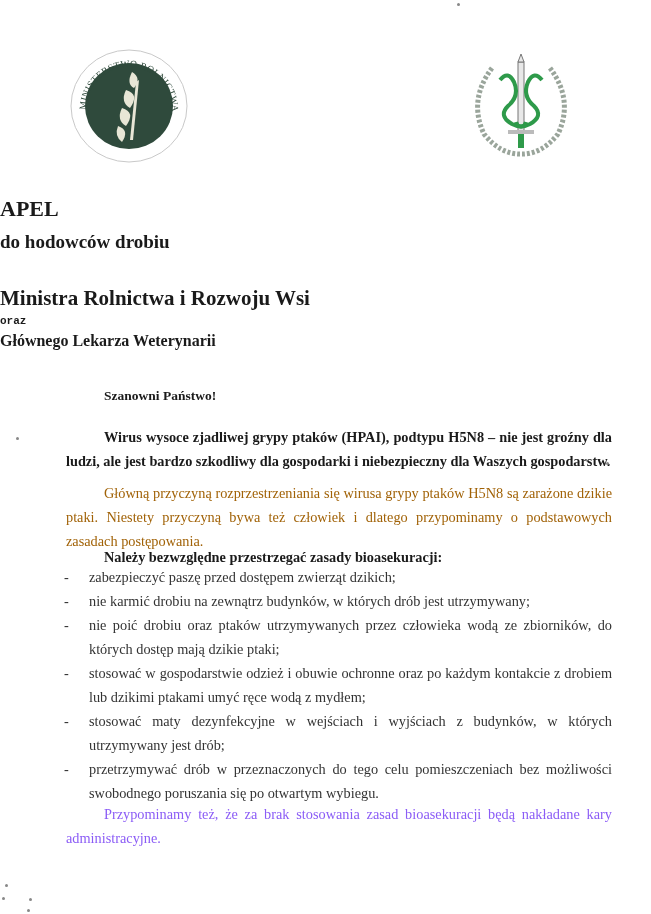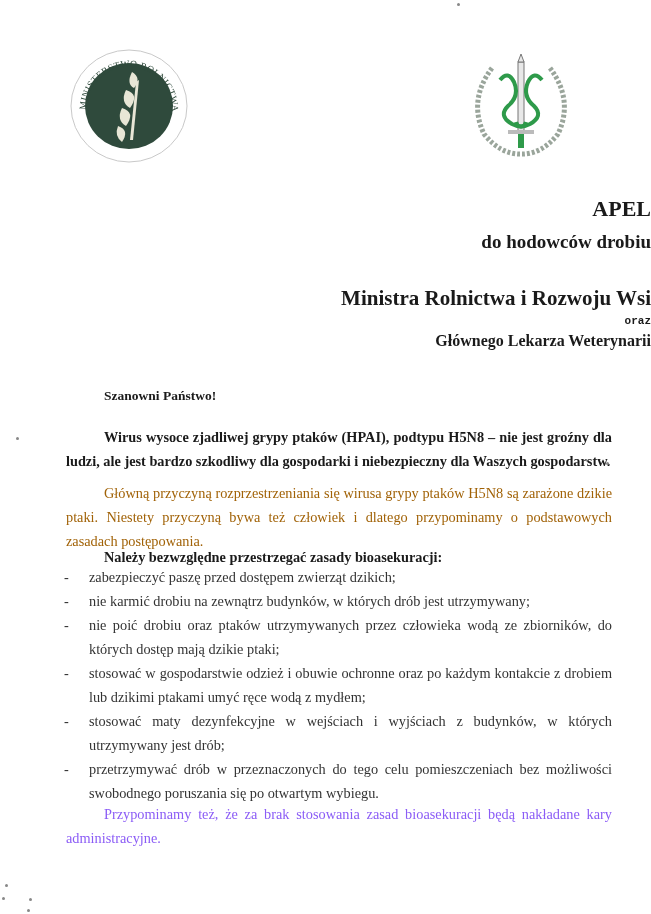--- a/index.html
+++ b/index.html
@@ -1,21 +1,21 @@
 <!DOCTYPE html>
 <html><head>
 <meta charset="utf-8">
 <style>
   html, body { margin: 0; padding: 0; background: #ffffff; }
   body { width: 651px; height: 914px; position: relative; overflow: hidden;
          font-family: "Liberation Serif", "DejaVu Serif", serif; color: #1a1a1a; }
   .logo { position: absolute; }
   .logo-left { left: 66px; top: 46px; width: 126px; height: 120px; }
   .logo-right { left: 462px; top: 50px; width: 118px; height: 112px; }
-  .center { position: absolute; left: 0; width: 651px; text-align: right; font-weight: bold; }
+  .center { position: absolute; left: 0; width: 651px; text-align: left; font-weight: bold; }
   .t-apel { top: 196px; font-size: 22px; }
   .t-sub { top: 231px; font-size: 19px; }
   .t-minister { top: 286px; font-size: 21px; }
   .t-oraz { top: 315px; font-size: 11px; font-family: Liberation Mono, monospace; }
   .t-gl { top: 332px; font-size: 16px; }
   .para { position: absolute; font-size: 14.3px; line-height: 24px; }
   .bold { font-weight: bold; font-family: Liberation Serif, serif; }
   .salut { left: 104px; top: 384px; font-size: 13.5px; }
   .p1 { left: 66px; top: 425px; width: 546px; text-align: justify; text-align-last: auto; }
   .indent { text-indent: 38px; }

